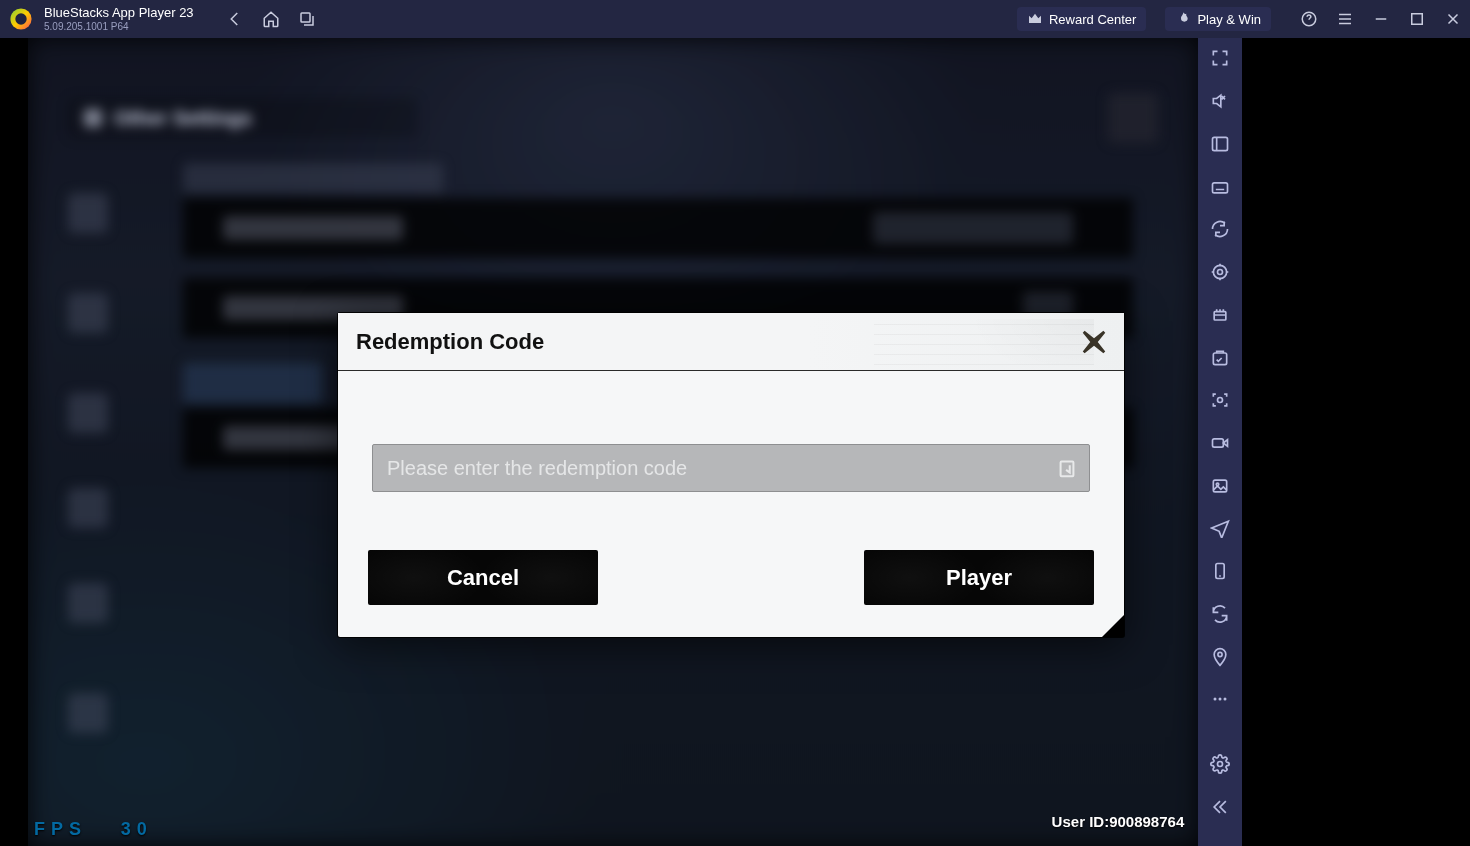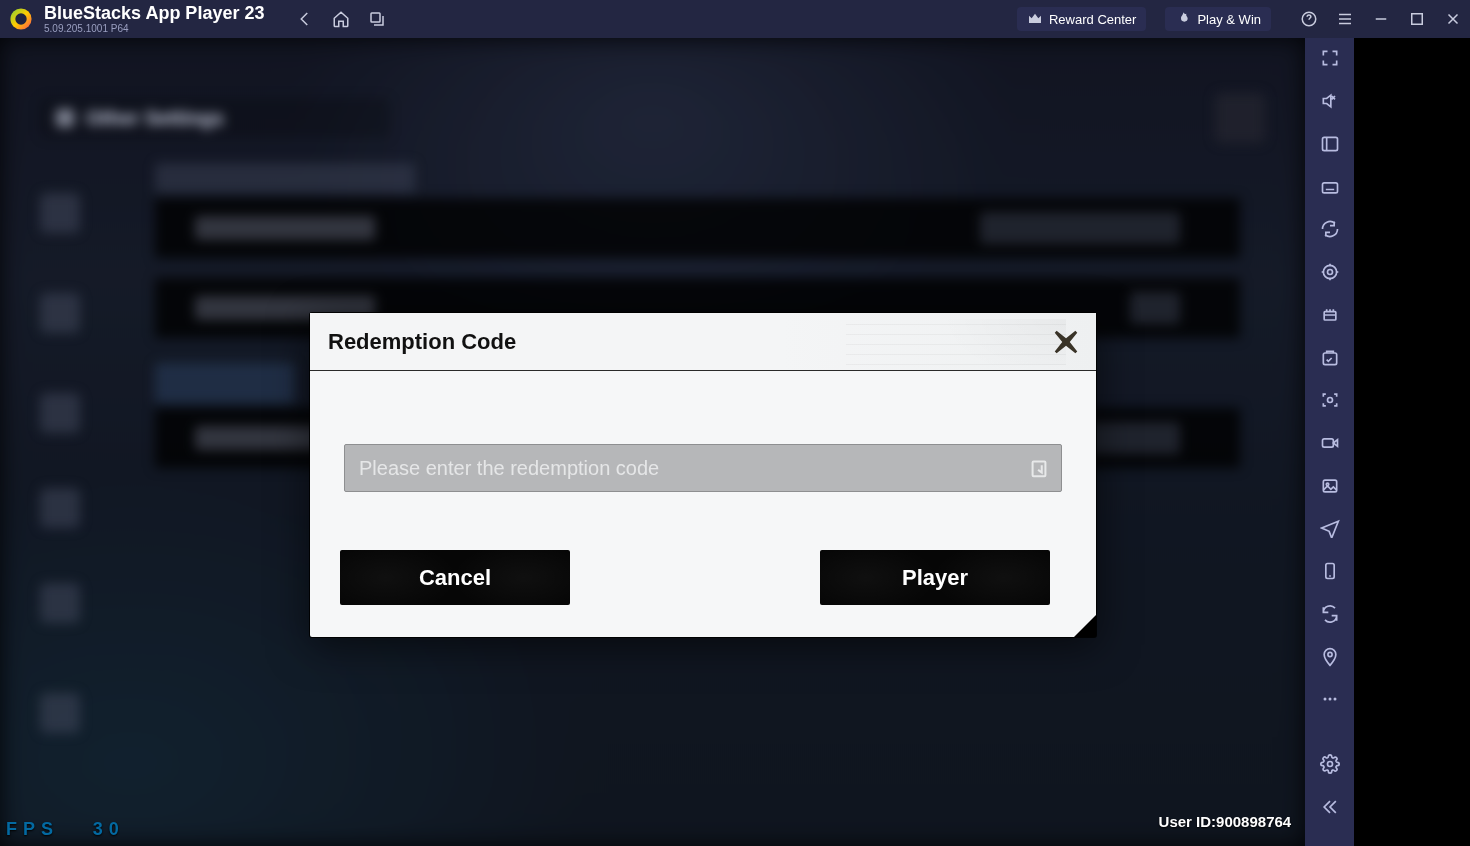--- a/index.html
+++ b/index.html
@@ -11,38 +11,39 @@
   display: flex;
   align-items: center;
   padding: 0 8px;
   color: #fff;
 }
 .titlebar .logo {
   width: 26px; height: 26px; margin-right: 10px;
   display:flex;align-items:center;justify-content:center;
 }
 .titlebar .titleblock { display:flex; flex-direction:column; line-height:1.1; }
-.titlebar .title { font-size: 18px; font-weight:700; }
+.titlebar .title { font-size: 13px; font-weight:400; }
 .titlebar .subtitle { font-size: 10px; color:#9a9fc0; }
 .titlebar .nav { display:flex; gap:18px; margin-left:32px; align-items:center; }
 .titlebar .nav-btn, .titlebar .winbtn, .titlebar .pill span.ic { color:#c9ccde; display:flex; align-items:center; justify-content:center; cursor:pointer; }
 .titlebar .nav-btn svg, .titlebar .winbtn svg { width:18px; height:18px; }
 .titlebar .spacer { flex:1; }
 .titlebar .pill {
   display:flex; align-items:center; gap:6px; padding:4px 10px;
   background:#2a2d52; border-radius:4px; font-size:13px; cursor:pointer; margin-right:19px;
 }
 .titlebar .pill .crown { color:#ffb400; }
 .titlebar .pill .orange { color:#ff7a18; }
 .titlebar .wincontrols { display:flex; gap:18px; margin-left:10px; align-items:center; }
 
 .workspace {
   position:relative;
-  width:1354px; height:808px;
+  width:1242px; height:808px;
   display:flex;
+  padding-left:28px;
 }
 .game-area {
   position:relative;
   width:1417px; height:808px;
   overflow:hidden;
 }
 .side-toolbar {
   width:53px; height:808px;
   background:#2a2d52;
   display:flex; flex-direction:column; align-items:center;
@@ -169,21 +170,21 @@
 .code-input {
   width:100%; border:none; outline:none; background:transparent;
   font-size:20px; color:#fff;
 }
 .code-input::placeholder { color:#e8e9ea; opacity:.95; font-weight:500; }
 .paste-btn {
   position:absolute; right:8px; top:50%; transform:translateY(-50%);
   width:28px; height:28px; color:#e8e9ea; display:flex; align-items:center; justify-content:center; cursor:pointer;
 }
 .modal-actions {
-  position:absolute; left:30px; right:46px; bottom:32px;
+  position:absolute; left:30px; right:30px; bottom:32px;
   display:flex; justify-content:space-between;
 }
 .modal-btn {
   width:230px; height:55px;
   background:#060606;
   color:#fff; font-size:22px; font-weight:600;
   display:flex; align-items:center; justify-content:center;
   border-radius:2px; cursor:pointer;
   background-image:
     radial-gradient(120px 60px at 20% 50%, rgba(255,255,255,.04), transparent 60%),

